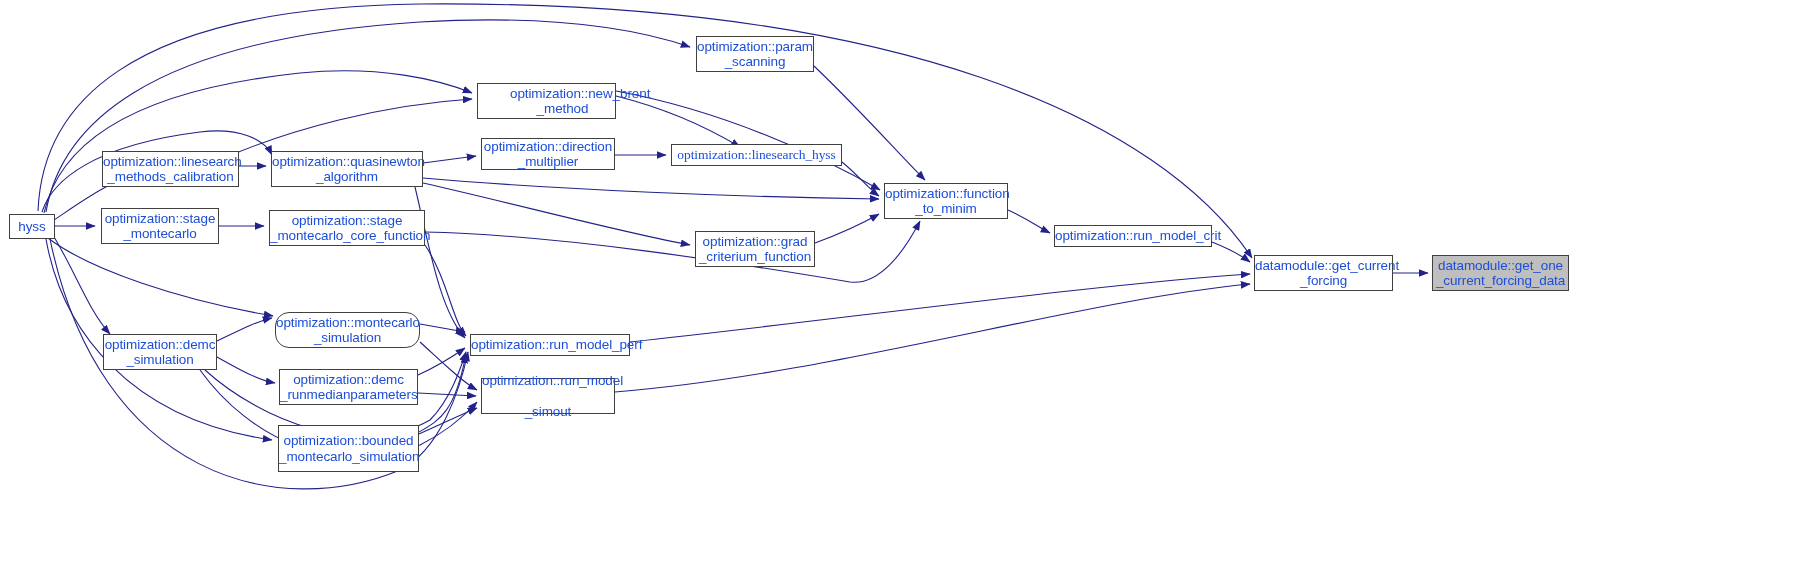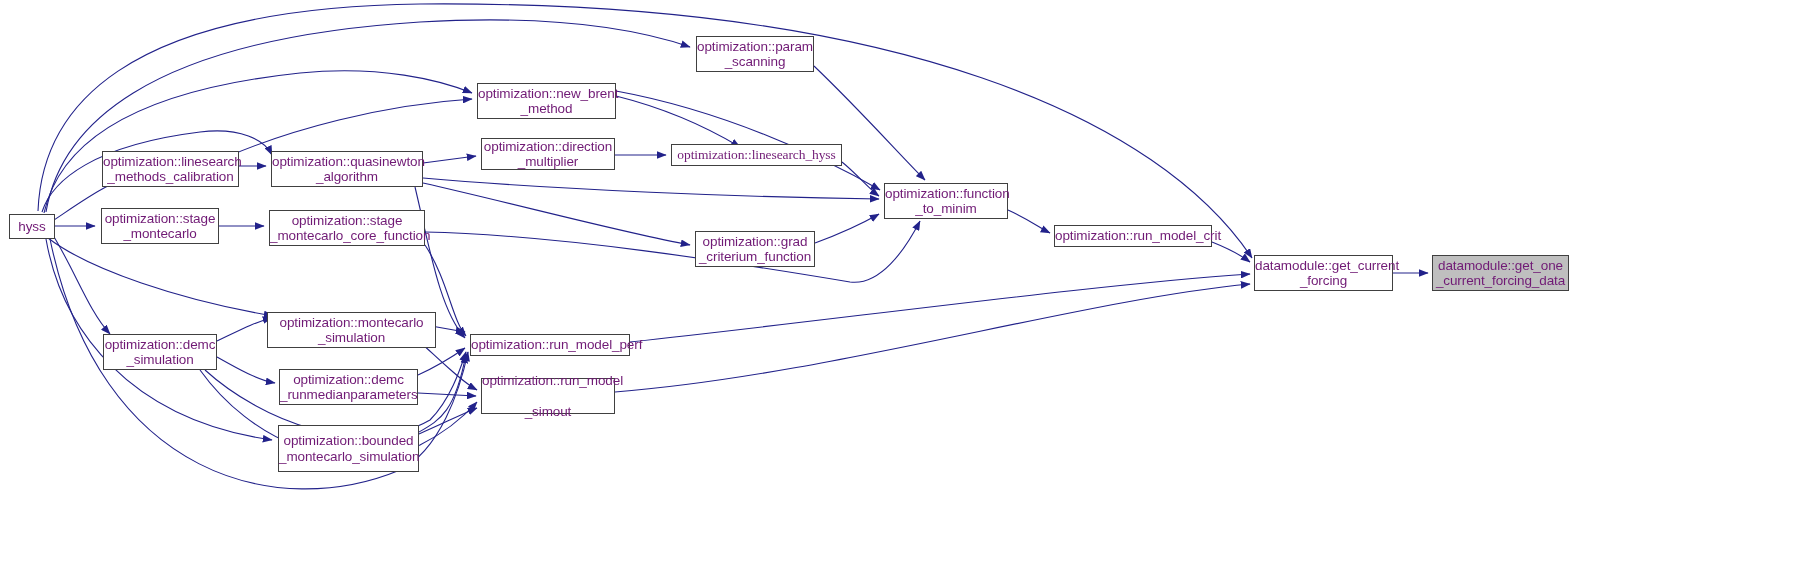--- a/index.html
+++ b/index.html
@@ -22,21 +22,21 @@
     top: 0;
     width: 1804px;
     height: 566px;
     pointer-events: none;
   }
   .gnode {
     position: absolute;
     box-sizing: border-box;
     border: 1px solid #404040;
     background: #ffffff;
-    color: #701a75;
+    color: #1d4ed8;
     font-size: 13.5px;
     line-height: 15.5px;
     text-align: center;
     display: flex;
     flex-direction: column;
     align-items: center;
     justify-content: center;
     white-space: pre;
     letter-spacing: -0.1px;
     z-index: 5;
@@ -102,25 +102,25 @@
         <path d="M 1393,273 L 1428,273" fill="none" stroke="#22228a" stroke-width="1.1" marker-end="url(#arrowhead)"></path>
       </g>
   </svg>
   <div id="nodes-group">
       <div class="gnode" style="left: 9px; top: 214px; width: 46px; height: 25px;"><span class="nlabel">hyss</span></div>
       <div class="gnode" style="left: 102px; top: 151px; width: 137px; height: 36px;"><span class="nlabel">optimization::linesearch</span><span class="nlabel">_methods_calibration</span></div>
       <div class="gnode" style="left: 101px; top: 208px; width: 118px; height: 36px;"><span class="nlabel">optimization::stage</span><span class="nlabel">_montecarlo</span></div>
       <div class="gnode" style="left: 103px; top: 334px; width: 114px; height: 36px;"><span class="nlabel">optimization::demc</span><span class="nlabel">_simulation</span></div>
       <div class="gnode" style="left: 271px; top: 151px; width: 152px; height: 36px;"><span class="nlabel">optimization::quasinewton</span><span class="nlabel">_algorithm</span></div>
       <div class="gnode" style="left: 269px; top: 210px; width: 156px; height: 36px;"><span class="nlabel">optimization::stage</span><span class="nlabel">_montecarlo_core_function</span></div>
-      <div class="gnode" style="left: 267px; top: 312px; width: 169px; height: 36px;"><span class="nlabel">optimization::montecarlo</span><span class="nlabel">_simulation</span></div>
+      <div class="gnode" style="left: 275px; top: 312px; width: 145px; height: 36px; border-radius: 14px;"><span class="nlabel">optimization::montecarlo</span><span class="nlabel">_simulation</span></div>
       <div class="gnode" style="left: 279px; top: 369px; width: 139px; height: 36px;"><span class="nlabel">optimization::demc</span><span class="nlabel">_runmedianparameters</span></div>
       <div class="gnode" style="left: 278px; top: 425px; width: 141px; height: 47px;"><span class="nlabel">optimization::bounded</span><span class="nlabel">_montecarlo_simulation</span></div>
       <div class="gnode" style="left: 696px; top: 36px; width: 118px; height: 36px;"><span class="nlabel">optimization::param</span><span class="nlabel">_scanning</span></div>
-      <div class="gnode" style="left: 477px; top: 83px; width: 139px; height: 36px;"><span class="nlabel">optimization::new_brent</span><span class="nlabel">_method</span></div>
+      <div class="gnode" style="left: 477px; top: 83px; width: 139px; height: 36px; padding-left: 32px;"><span class="nlabel">optimization::new_brent</span><span class="nlabel">_method</span></div>
       <div class="gnode" style="left: 481px; top: 138px; width: 134px; height: 32px;"><span class="nlabel">optimization::direction</span><span class="nlabel">_multiplier</span></div>
       <div class="gnode" style="left: 671px; top: 144px; width: 171px; height: 22px; font-family: Liberation Serif, serif;"><span class="nlabel">optimization::linesearch_hyss</span></div>
       <div class="gnode" style="left: 695px; top: 231px; width: 120px; height: 36px; text-align: center;"><span class="nlabel">optimization::grad</span><span class="nlabel">_criterium_function</span></div>
       <div class="gnode" style="left: 884px; top: 183px; width: 124px; height: 36px;"><span class="nlabel">optimization::function</span><span class="nlabel">_to_minim</span></div>
       <div class="gnode" style="left: 1054px; top: 225px; width: 158px; height: 22px;"><span class="nlabel">optimization::run_model_crit</span></div>
       <div class="gnode" style="left: 470px; top: 334px; width: 160px; height: 22px;"><span class="nlabel">optimization::run_model_perf</span></div>
       <div class="gnode" style="left: 481px; top: 378px; width: 134px; height: 36px; gap: 16px;"><span class="nlabel">optimization::run_model</span><span class="nlabel">_simout</span></div>
       <div class="gnode" style="left: 1254px; top: 255px; width: 139px; height: 36px;"><span class="nlabel">datamodule::get_current</span><span class="nlabel">_forcing</span></div>
       <div class="gnode highlight" style="left: 1432px; top: 255px; width: 137px; height: 36px;"><span class="nlabel">datamodule::get_one</span><span class="nlabel">_current_forcing_data</span></div>
     </div>

